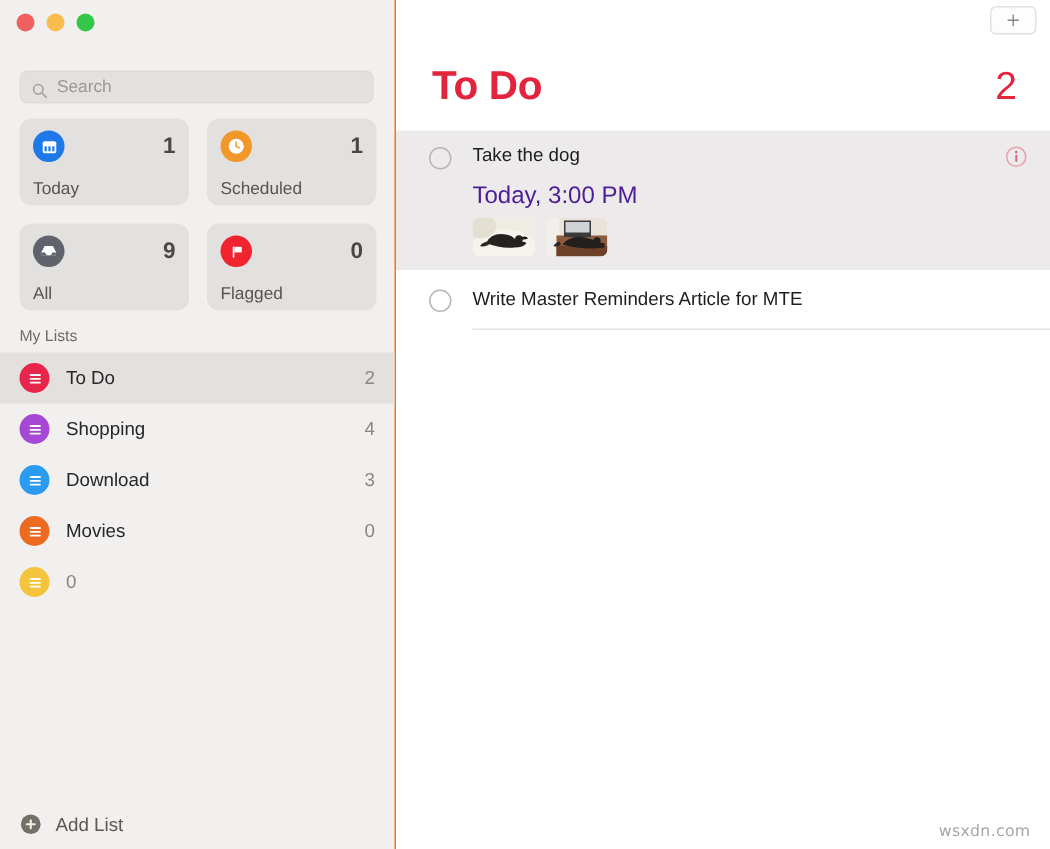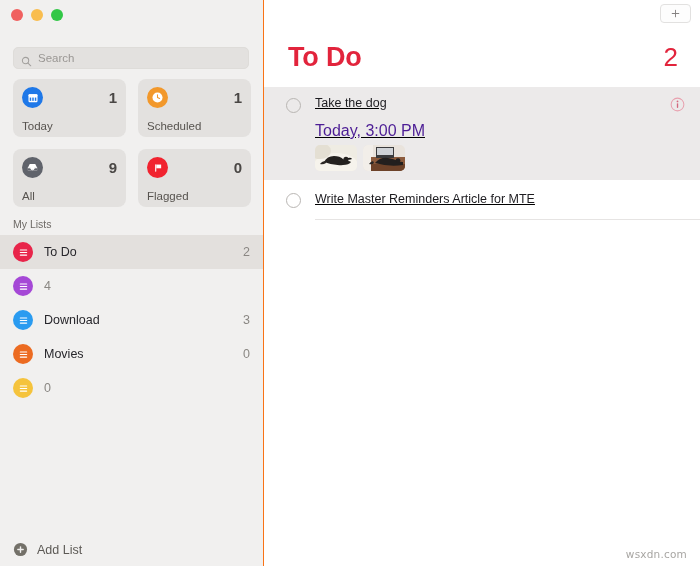--- a/index.html
+++ b/index.html
@@ -228,21 +228,21 @@
     font-weight: bold;
     color: #e2243c;
     letter-spacing: -0.2px;
   }
   .list-title-count {
     font-size: 26px;
     color: #e2243c;
     font-weight: normal;
   }
 
-  .reminders { position: relative; text-decoration: underline; }
+  .reminders { position: relative; }
 
   .reminder {
     position: relative;
     display: flex;
     padding: 9px 14px 0 22px;
     box-sizing: border-box;
   }
   .reminder.active { background: #eceaea; }
   .reminder-checkbox {
     width: 15px;
@@ -415,20 +415,21 @@
       </div>
 
       <div class="list-row">
         <span class="list-dot" style="background:#a548d6;">
           <svg viewBox="0 0 16 16" width="13" height="13">
             <rect x="3.4" y="4.2" width="9.2" height="1.45" rx="0.7" fill="#ffffff"></rect>
             <rect x="3.4" y="7.3" width="9.2" height="1.45" rx="0.7" fill="#ffffff"></rect>
             <rect x="3.4" y="10.4" width="9.2" height="1.45" rx="0.7" fill="#ffffff"></rect>
           </svg>
         </span>
+        <span class="list-name">Shopping</span>
         <span class="list-count">4</span>
       </div>
 
       <div class="list-row">
         <span class="list-dot" style="background:#2a9bf0;">
           <svg viewBox="0 0 16 16" width="13" height="13">
             <rect x="3.4" y="4.2" width="9.2" height="1.45" rx="0.7" fill="#ffffff"></rect>
             <rect x="3.4" y="7.3" width="9.2" height="1.45" rx="0.7" fill="#ffffff"></rect>
             <rect x="3.4" y="10.4" width="9.2" height="1.45" rx="0.7" fill="#ffffff"></rect>
           </svg>

